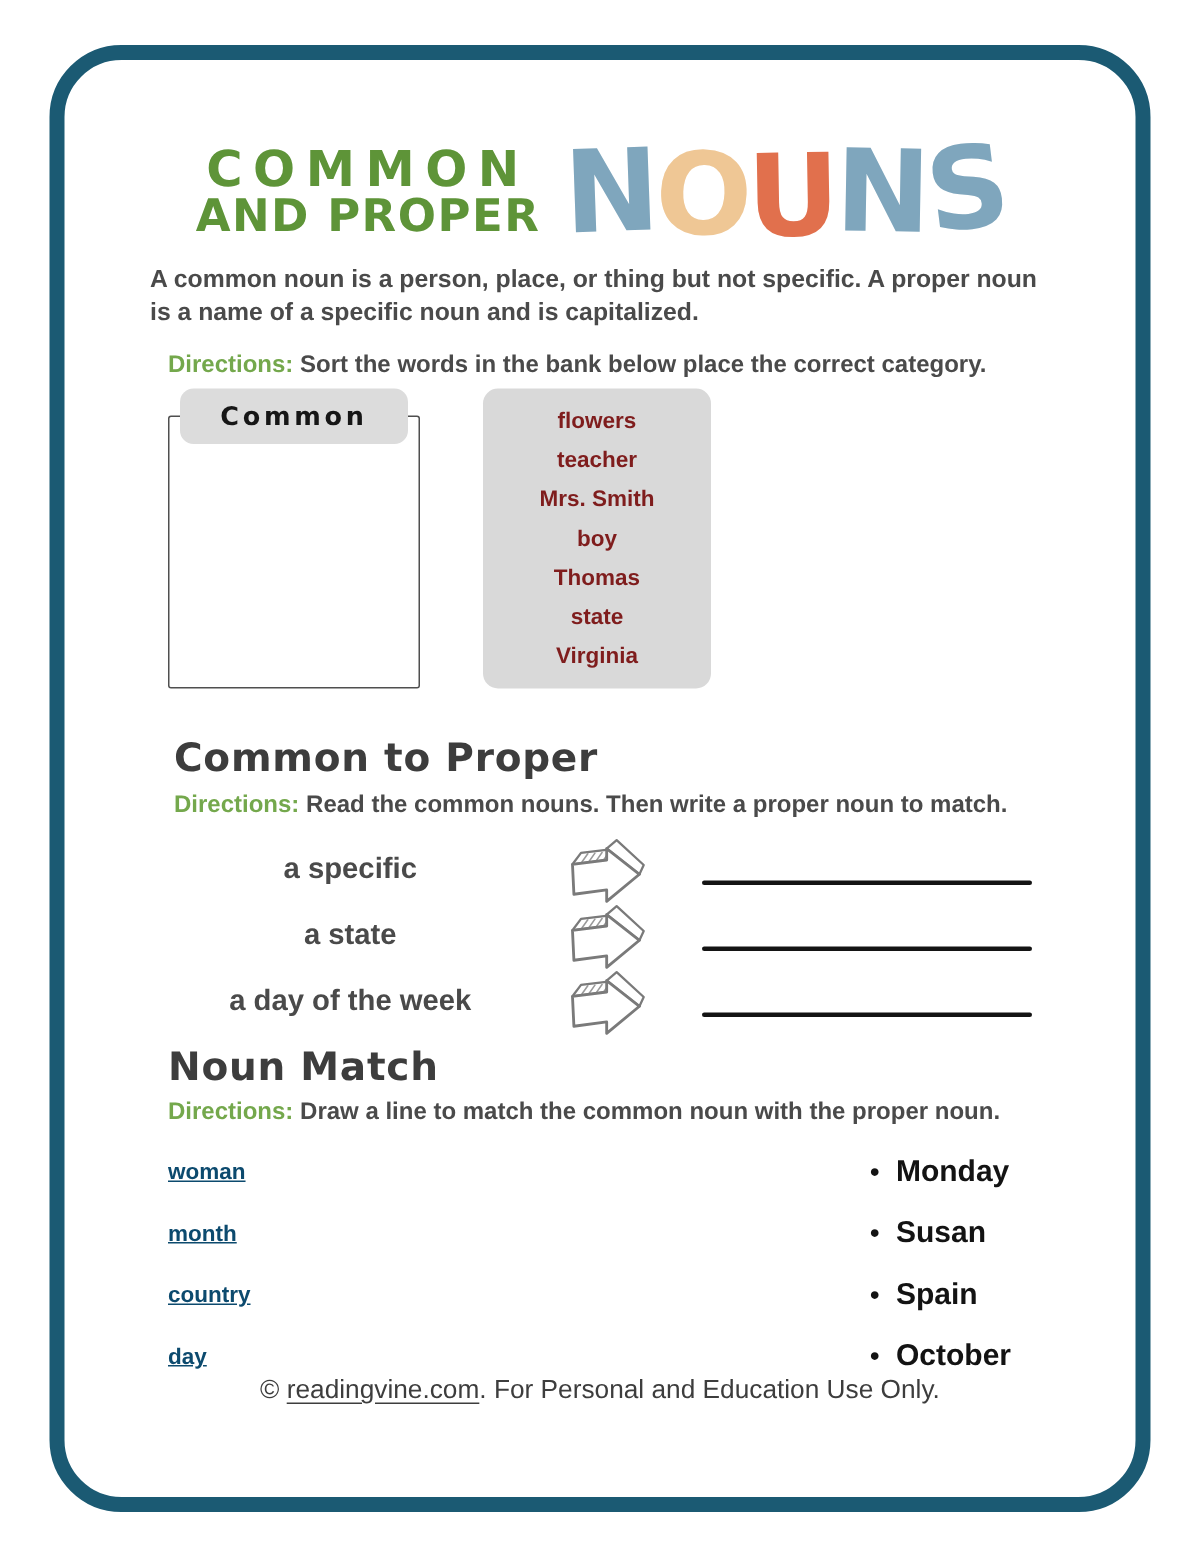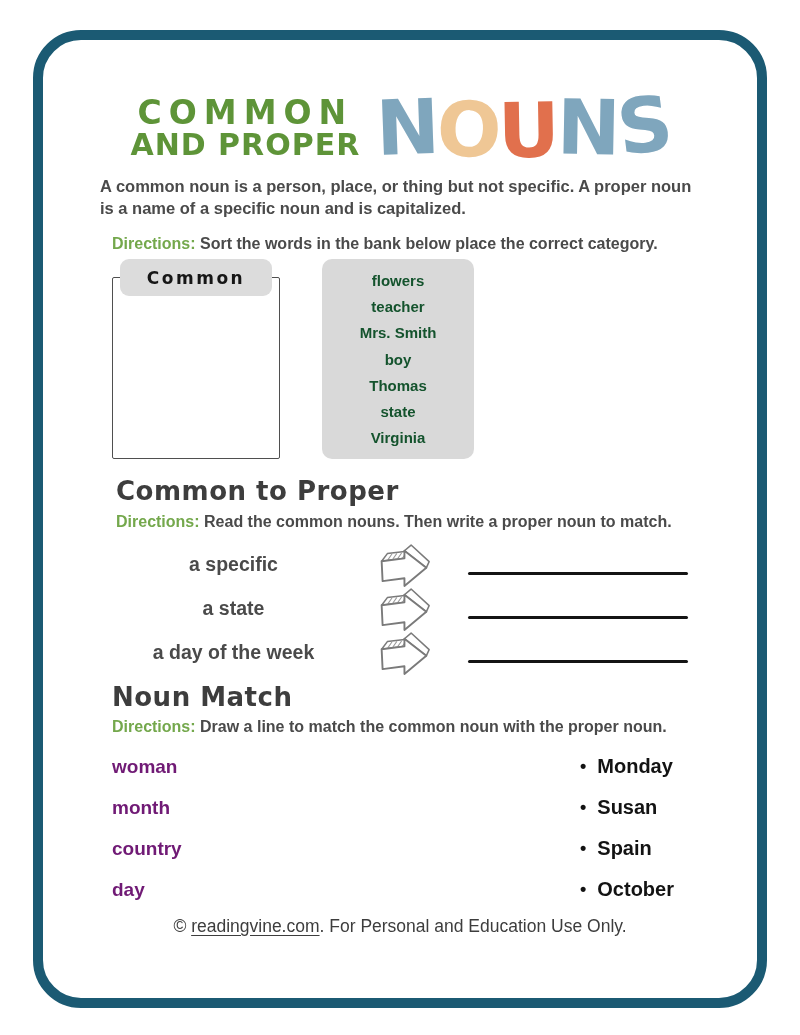--- a/index.html
+++ b/index.html
@@ -43,37 +43,37 @@
   .sort-tab {
     position:absolute; top:0; left:50%; transform:translateX(-50%); width:152px; height:37px;
     background:#dcdcdc; border-radius:9px; z-index:2;
     display:flex; align-items:center; justify-content:center;
     font-family:"DejaVu Sans", sans-serif; font-weight:bold; font-size:17px; letter-spacing:2.5px; color:#161616;
   }
   .word-bank {
     width:152px; height:200px; flex:none; margin-left:42px;
     background:#d9d9d9; border-radius:10px; padding:13px 0;
     display:flex; flex-direction:column; justify-content:space-between;
-    text-align:center; font-weight:bold; font-size:15px; color:#14532d;
+    text-align:center; font-weight:bold; font-size:15px; color:#7f1d1d;
   }
   .sort-box.right { margin-left:36px; }
 
   
-  .sec-ctp { margin-top:18px; padding-left:56px; }
+  .sec-ctp { margin-top:33px; padding-left:56px; }
   .ctp-rows { margin-top:12px; width:572px; }
   .ctp-row { display:flex; align-items:center; height:44px; }
   .ctp-label { width:235px; text-align:center; font-weight:bold; font-size:19.5px; color:#4a4a4a; }
   .ctp-arrow { flex:none; margin-left:24px; width:57px; height:46px; }
   .write-line { flex:1; margin-left:36px; height:3px; background:#141414; border-radius:2px; transform:translateY(9px); }
 
   
   .sec-match { margin-top:8px; padding-left:52px; }
   .match-rows { margin-top:10px; width:594px; }
   .match-row { display:flex; justify-content:space-between; align-items:center; height:41px; }
-  .match-left { font-weight:bold; font-size:19px; color:#701a75; }
+  .match-left { font-weight:bold; font-size:15px; color:#0c4a6e;text-decoration:underline; }
   .match-right { flex:none; width:126px; display:flex; align-items:center; font-weight:bold; font-size:20px; color:#131313; }
   .match-bullet { font-size:18px; margin-right:11px; color:#131313; }
 
   
   .footer { position:absolute; left:0; right:0; top:916px; text-align:center; font-size:17.5px; color:#3d3d3d; }
   .footer a { color:#3d3d3d; text-decoration:underline; text-underline-offset:3px; cursor:pointer; }
 </style>
 </head>
 <body>
 

